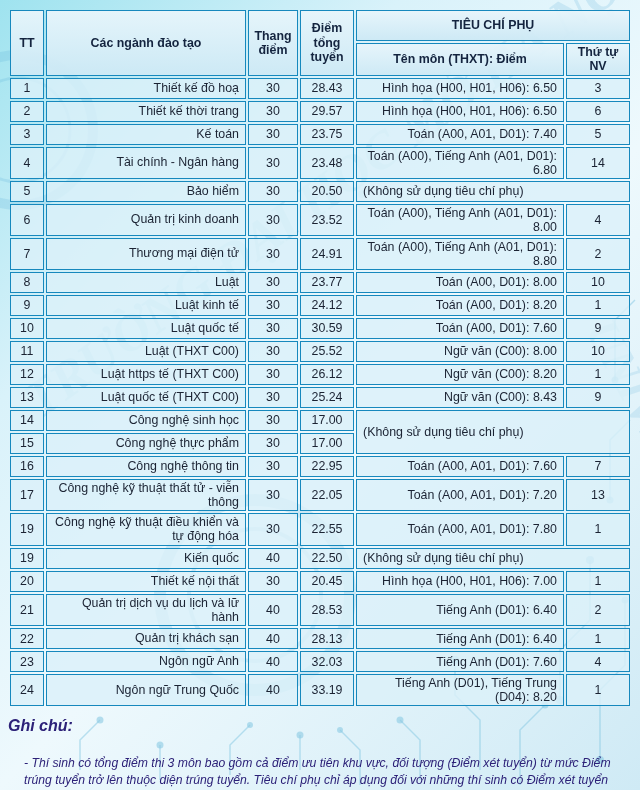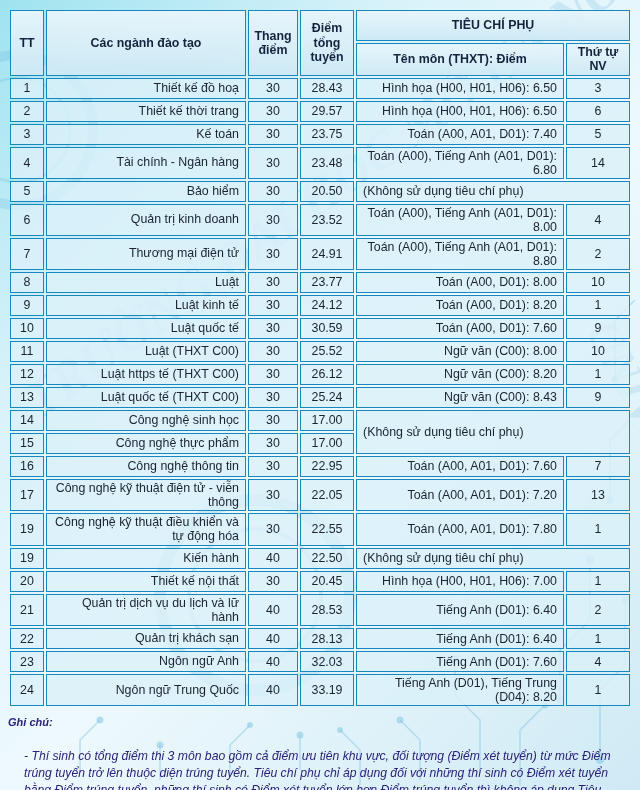--- a/index.html
+++ b/index.html
@@ -30,21 +30,21 @@
     padding:1px 4px;line-height:1.15;
   }
   .score-table thead tr{height:31px;}
   .score-table tbody td{height:21px;}
   .c-tt,.c-thang,.c-diem,.c-nv{text-align:center;}
   .c-nganh,.c-mon{text-align:right;}
   .c-nganh{line-height:1.15;}
   .note-cell{text-align:left;}
 
   .notes{margin-top:7px;width:624px;color:#2c2178;font-style:italic;font-size:12.2px;line-height:1.42;}
-  .notes .gc{font-weight:bold;font-size:11px;margin-bottom:17px;}
+  .notes .gc{font-weight:bold;font-size:16px;margin-bottom:17px;}
   .notes p{margin:16px;}
   .notes b{font-weight:bold;}
 </style>
 </head>
 <body>
 
 <svg class="bg-layer" width="640" height="790" viewBox="0 0 640 790" xmlns="http://www.w3.org/2000/svg">
   <g stroke="#8ccbe4" stroke-width="1.5" fill="none" opacity="0.55">
     <path d="M560 700 L560 650 L590 620 L590 560"></path>
     <path d="M600 760 L600 690 L625 665 L625 600"></path>
@@ -232,37 +232,37 @@
         <tr>
           <td class="c-tt">16</td>
           <td class="c-nganh">Công nghệ thông tin</td>
           <td class="c-thang">30</td>
           <td class="c-diem">22.95</td>
           <td class="c-mon">Toán (A00, A01, D01): 7.60</td>
           <td class="c-nv">7</td>
         </tr>
         <tr>
           <td class="c-tt">17</td>
-          <td class="c-nganh">Công nghệ kỹ thuật điện tử - viễn thông</td>
+          <td class="c-nganh">Công nghệ kỹ thuật thất tử - viễn thông</td>
           <td class="c-thang">30</td>
           <td class="c-diem">22.05</td>
           <td class="c-mon">Toán (A00, A01, D01): 7.20</td>
           <td class="c-nv">13</td>
         </tr>
         <tr>
           <td class="c-tt">19</td>
           <td class="c-nganh">Công nghệ kỹ thuật điều khiển và tự động hóa</td>
           <td class="c-thang">30</td>
           <td class="c-diem">22.55</td>
           <td class="c-mon">Toán (A00, A01, D01): 7.80</td>
           <td class="c-nv">1</td>
         </tr>
         <tr>
           <td class="c-tt">19</td>
-          <td class="c-nganh">Kiến hành</td>
+          <td class="c-nganh">Kiến quốc</td>
           <td class="c-thang">40</td>
           <td class="c-diem">22.50</td>
           <td class="c-mon note-cell" colspan="2">(Không sử dụng tiêu chí phụ)</td>
         </tr>
         <tr>
           <td class="c-tt">20</td>
           <td class="c-nganh">Thiết kế nội thất</td>
           <td class="c-thang">30</td>
           <td class="c-diem">20.45</td>
           <td class="c-mon">Hình họa (H00, H01, H06): 7.00</td>

